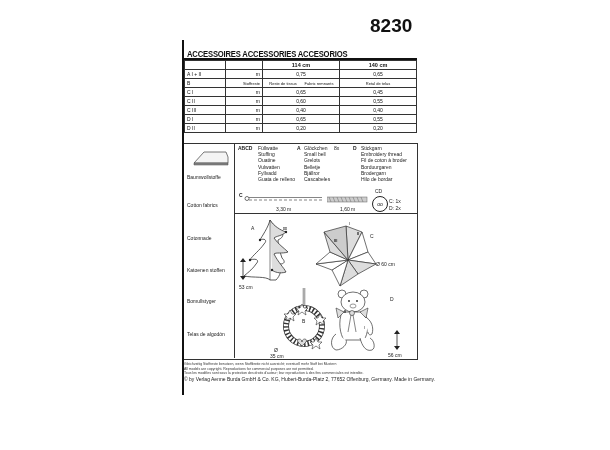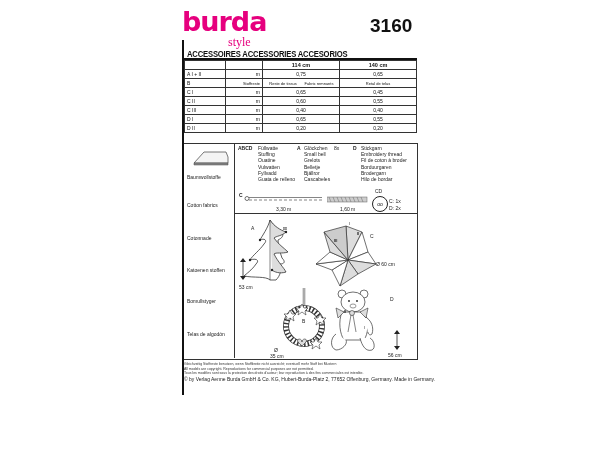--- a/index.html
+++ b/index.html
@@ -36,25 +36,21 @@
   .illus { position:absolute; }
   .illus-label { position:absolute; font-size:5px; color:#222; white-space:nowrap; }
   .footer { position:absolute; left:184px; top:362px; font-size:3.5px; line-height:4.5px; color:#333; white-space:nowrap; }
   .footer .copy { font-size:5px; line-height:7px; color:#222; }
 </style>
 </head>
 <body>
 
 <div class="page">
 
-  <div class="logo">
-    <span class="logo-burda">burda</span>
-    <span class="logo-style">style</span>
-  </div>
-  <div class="pattern-no">3160</div>
+  <div class="pattern-no">8230</div>
 
   <div class="left-bar"></div>
   <div class="heading">ACCESSOIRES  ACCESSORIES  ACCESORIOS</div>
   <div class="heading-underline"></div>
 
   <table class="req">
     <tbody>
         <tr class="hdr">
       <td class="lbl"></td>
       <td class="unit"></td>

